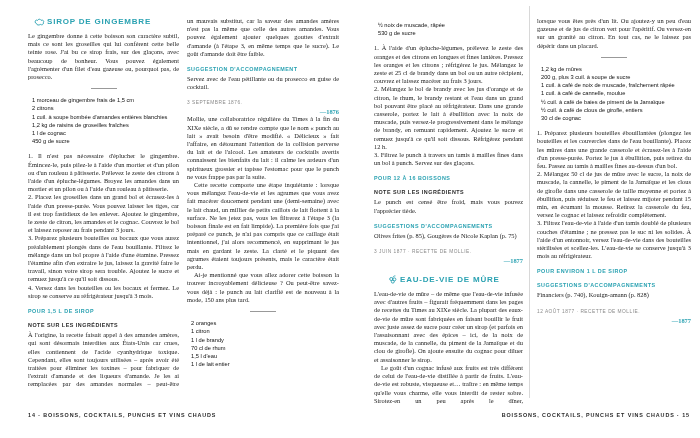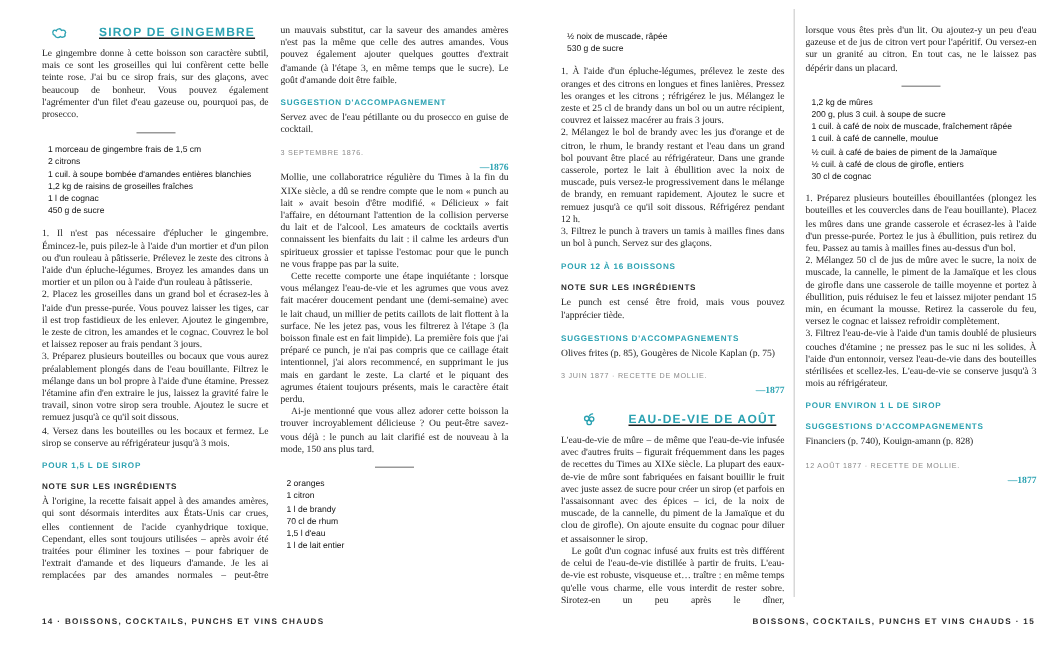--- a/index.html
+++ b/index.html
@@ -6,21 +6,21 @@
   .spread{position:relative;width:700px;height:438px;background:#fff;overflow:hidden;
           font-family:"Liberation Serif",serif;color:#1b1b1b;}
   .col{position:absolute;top:17px;}
   .col1{left:28px;width:151px;}
   .col2{left:187px;width:152px;}
   .col3{left:374px;width:149px;}
   .col4{left:537px;width:154px;}
   .body-text{font-size:6.4px;line-height:8.2px;text-align:justify;margin:0;}
   .cont-out{text-align-last:justify;}
   .indent{text-indent:7px;}
-  .recipe-head{display:flex;align-items:center;gap:21px;margin:0 0 6px 6px;text-decoration:underline;}
+  .recipe-head{display:flex;align-items:center;gap:2px;margin:0 0 6px 6px;}
   .recipe-head.mid{margin-top:11px;}
   .recipe-title{font-family:"Liberation Sans",sans-serif;font-weight:bold;font-size:8px;
                 letter-spacing:0.8px;color:#2ba2b2;white-space:nowrap;}
   .head-icon{flex:0 0 auto;display:block;}
   .divider{width:26px;border:none;border-top:1px solid #999;margin:7px auto 7px auto;}
   .ing-list{margin:0 0 7px 4px;}
   .ing{font-family:"Liberation Sans",sans-serif;font-size:5.7px;line-height:8.2px;
        color:#111;white-space:nowrap;overflow:hidden;}
   .label{font-family:"Liberation Sans",sans-serif;font-weight:bold;font-size:5.4px;
          letter-spacing:0.5px;margin:8px 0 3px 0;}
@@ -106,21 +106,21 @@
 
     <div class="recipe-head mid" style="margin-left:14px;">
       <svg class="head-icon" width="10" height="9" viewBox="0 0 10 9">
         <g fill="none" stroke="#2ba2b2" stroke-width="0.9">
           <circle cx="3.2" cy="4" r="1.5"></circle>
           <circle cx="6.4" cy="4.4" r="1.5"></circle>
           <circle cx="4.8" cy="6.6" r="1.5"></circle>
           <path d="M4.8,2.6 C5.2,1.4 6.2,0.8 7.4,0.9"></path>
         </g>
       </svg>
-      <span class="recipe-title">EAU-DE-VIE DE AOÛT</span>
+      <span class="recipe-title">EAU-DE-VIE DE MÛRE</span>
     </div>
     <p class="body-text">L'eau-de-vie de mûre – de même que l'eau-de-vie infusée avec d'autres fruits – figurait fréquemment dans les pages de recettes du Times au XIXe siècle. La plupart des eaux-de-vie de mûre sont fabriquées en faisant bouillir le fruit avec juste assez de sucre pour créer un sirop (et parfois en l'assaisonnant avec des épices – ici, de la noix de muscade, de la cannelle, du piment de la Jamaïque et du clou de girofle). On ajoute ensuite du cognac pour diluer et assaisonner le sirop.</p>
     <p class="body-text indent cont-out">Le goût d'un cognac infusé aux fruits est très différent de celui de l'eau-de-vie distillée à partir de fruits. L'eau-de-vie est robuste, visqueuse et… traître : en même temps qu'elle vous charme, elle vous interdit de rester sobre. Sirotez-en un peu après le dîner,</p>
   </div>
 
   <div class="col col4">
     <p class="body-text">lorsque vous êtes près d'un lit. Ou ajoutez-y un peu d'eau gazeuse et de jus de citron vert pour l'apéritif. Ou versez-en sur un granité au citron. En tout cas, ne le laissez pas dépérir dans un placard.</p>
     <hr class="divider">
     <div class="ing-list">
       <div class="ing">1,2 kg de mûres</div>

